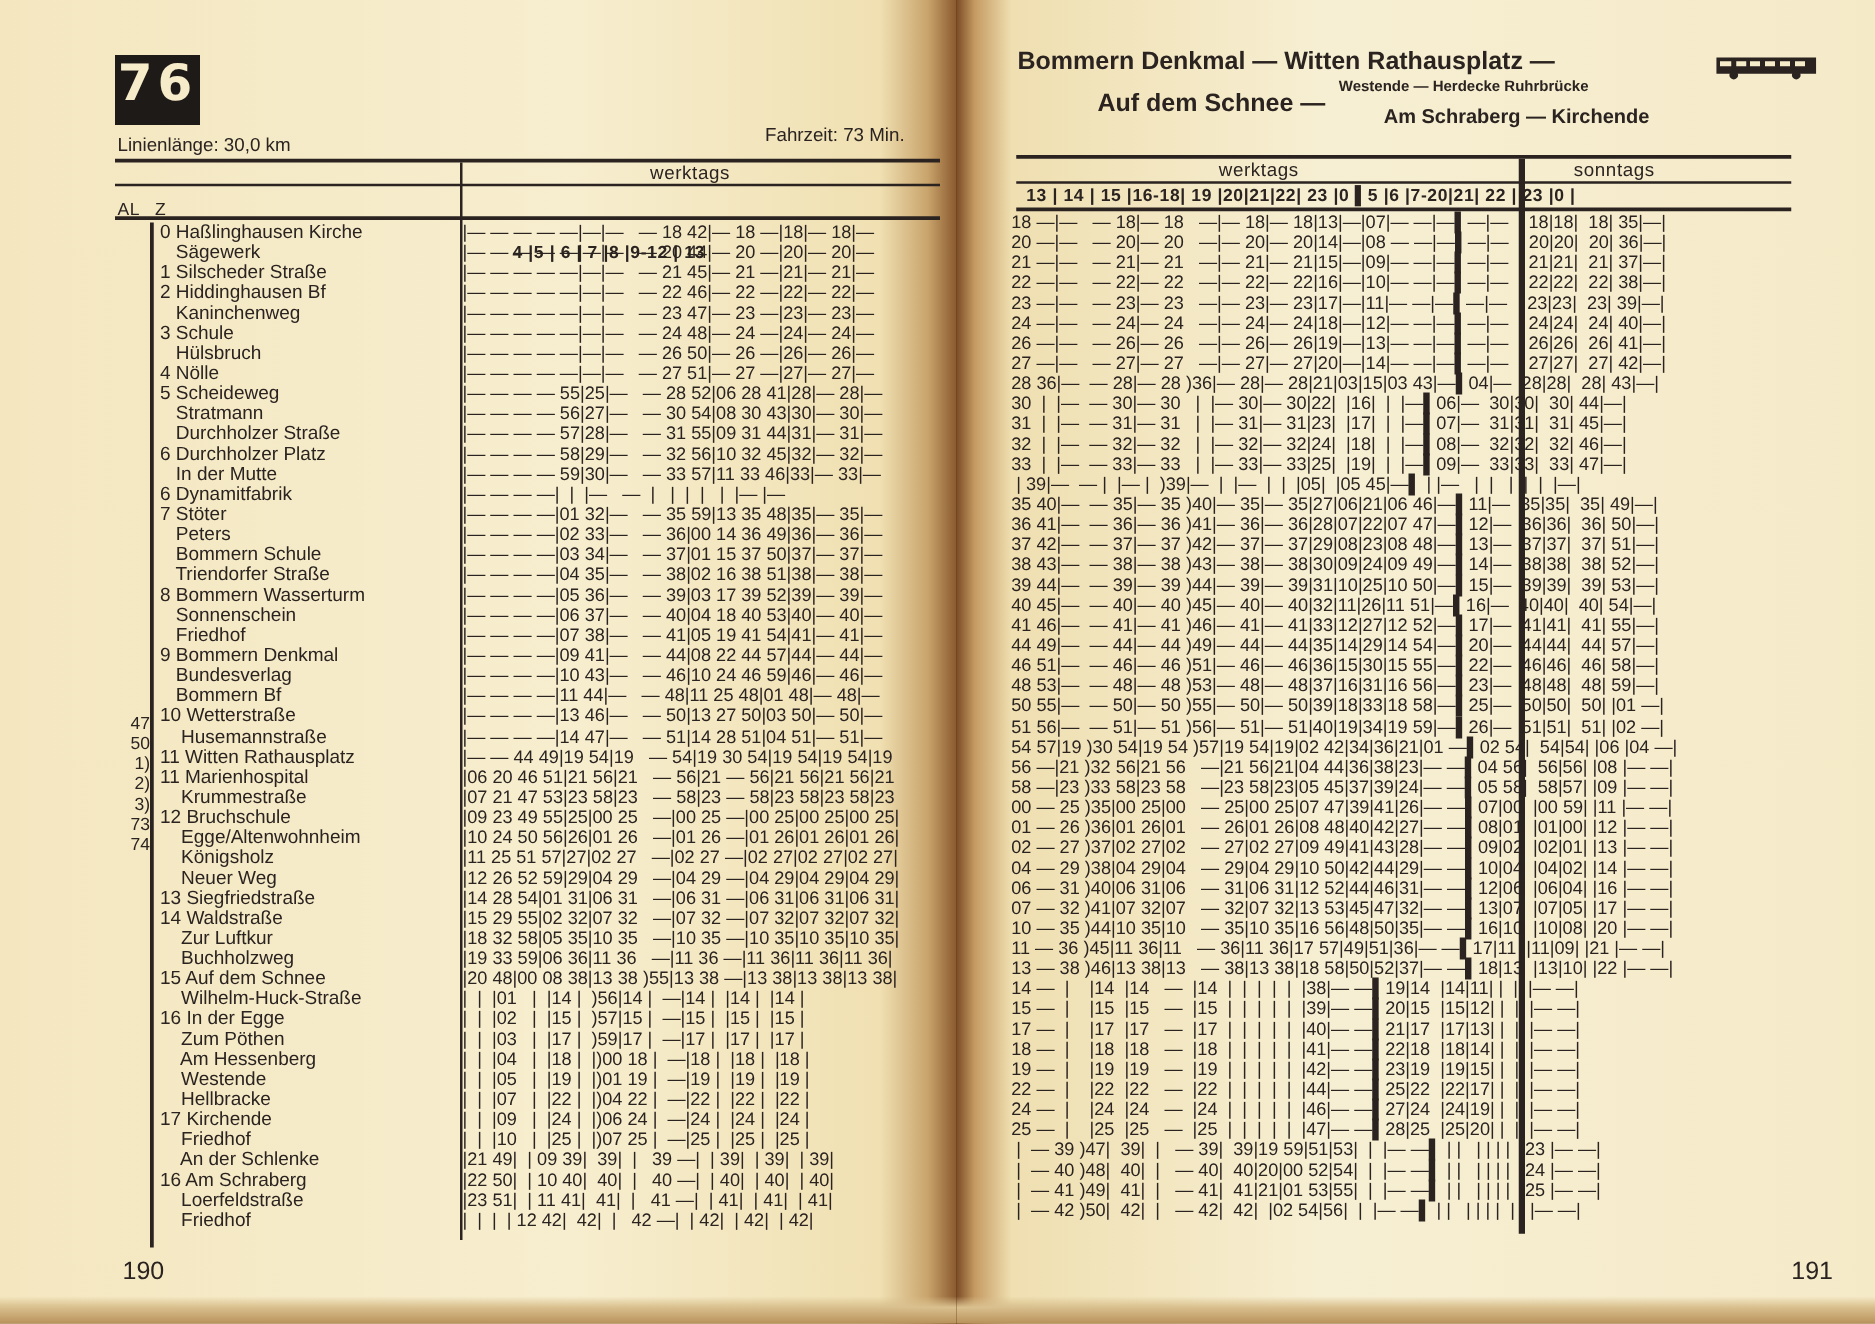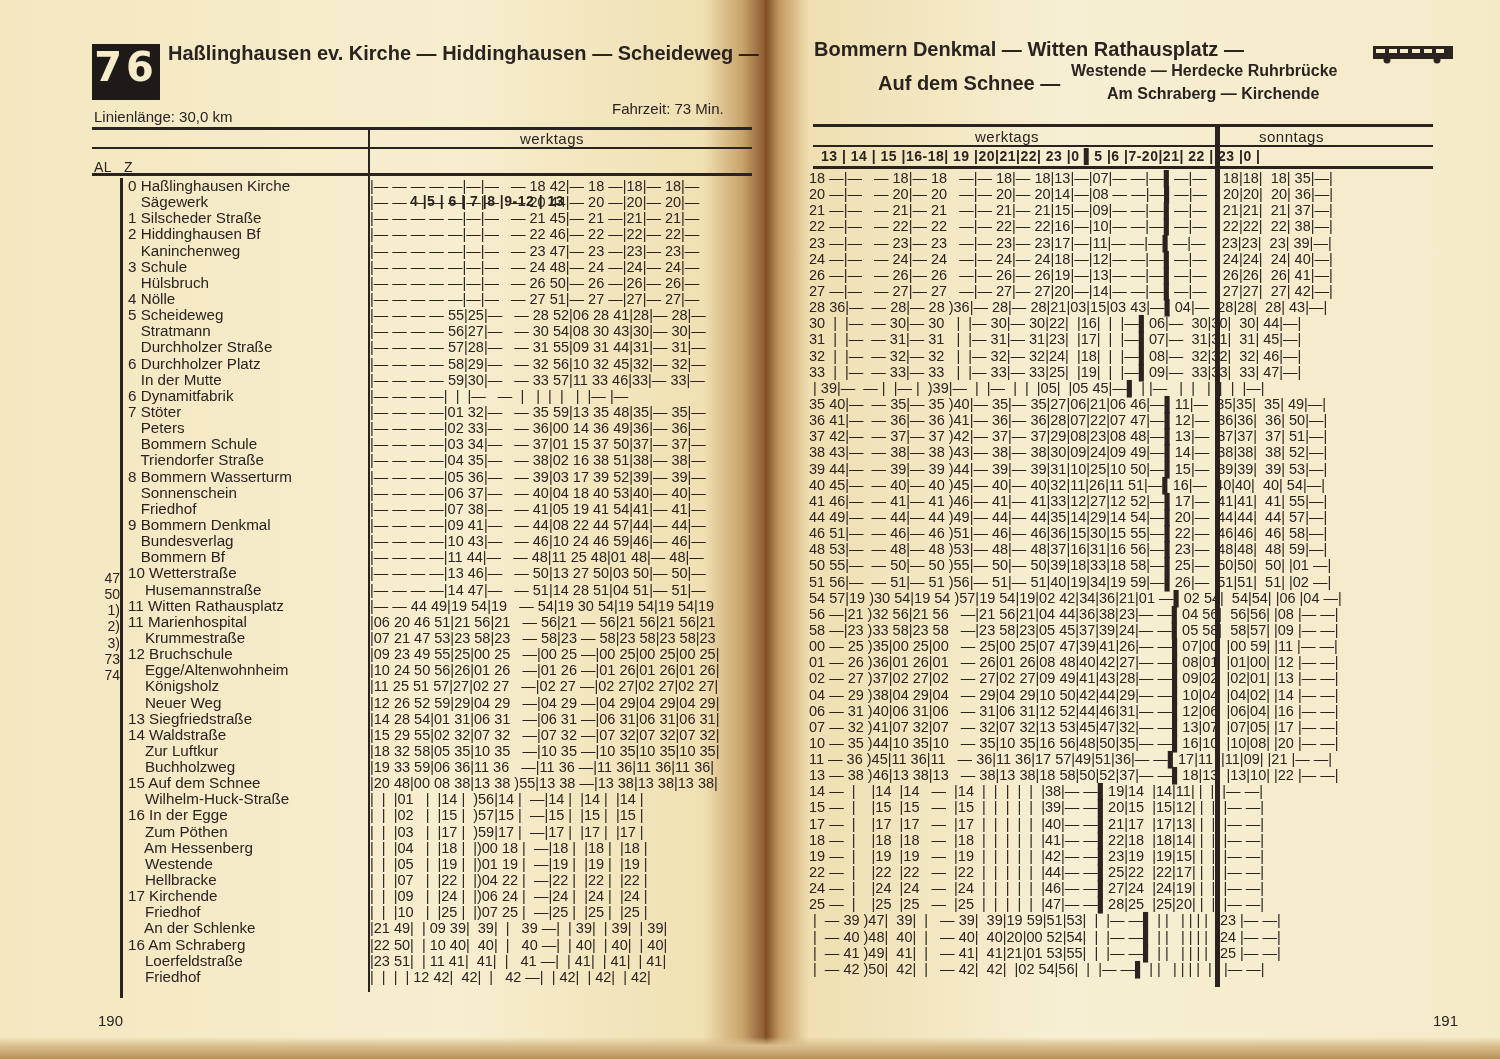--- a/index.html
+++ b/index.html
@@ -12,29 +12,28 @@
   .title{position:absolute;font-weight:bold;font-size:20px;color:#2a2320;font-family:"Liberation Sans",sans-serif;white-space:nowrap;}
   .meta{position:absolute;font-size:15px;color:#2a2320;white-space:nowrap;}
   .rule{position:absolute;background:#2a2320;height:2px;}
   .hdr{position:absolute;font-size:14px;font-weight:bold;white-space:nowrap;letter-spacing:0.5px;}
   .rows{position:absolute;font-family:"Liberation Sans",sans-serif;font-size:14.5px;line-height:16.15px;white-space:pre;color:#2a2320;}
   .rows div{height:16.15px;}
   .stops{position:absolute;left:100px;top:178px;font-size:15.2px;line-height:16.15px;white-space:pre;}
   .stops div{height:16.15px;margin-left:28px;}
   .almarks{position:absolute;left:94px;top:570px;width:26px;font-size:14px;line-height:16.15px;text-align:right;}
   .vbar{position:absolute;background:#2a2320;width:2px;}
-  .pagenum{position:absolute;font-size:15px;bottom:30px;}
+  .pagenum{position:absolute;font-size:20px;bottom:30px;}
   .bus-icon{position:absolute;left:1373px;top:44px;width:80px;height:20px;}
 </style>
 </head>
 <body>
 
 <div class="page left">
   <div class="line-badge">76</div>
-  <div class="title" style="left:168px;top:42px;">Haßlinghausen ev. Kirche — Hiddinghausen — Scheideweg —</div>
   <div class="meta" style="left:94px;top:108px;">Linienlänge: 30,0 km</div>
   <div class="meta" style="left:612px;top:100px;">Fahrzeit: 73 Min.</div>
 
   <div class="rule" style="left:92px;top:127px;width:660px;height:3px;"></div>
   <div class="hdr" style="left:520px;top:130px;font-weight:normal;font-size:15px;">werktags</div>
   <div class="rule" style="left:92px;top:147px;width:660px;"></div>
   <div class="hdr" style="left:94px;top:159px;font-weight:normal;">AL</div>
   <div class="hdr" style="left:124px;top:159px;font-weight:normal;">Z</div>
   <div class="hdr" style="left:410px;top:149px;font-size:14px;margin-top:44px;">4          |5 |        6          |     7       |8  |9-12  | 13</div>
   <div class="rule" style="left:92px;top:173px;width:660px;height:3px;"></div>
@@ -61,21 +60,21 @@
   <div class="stops" id="stop-list"><div>0 Haßlinghausen Kirche</div><div>   Sägewerk</div><div>1 Silscheder Straße</div><div>2 Hiddinghausen Bf</div><div>   Kaninchenweg</div><div>3 Schule</div><div>   Hülsbruch</div><div>4 Nölle</div><div>5 Scheideweg</div><div>   Stratmann</div><div>   Durchholzer Straße</div><div>6 Durchholzer Platz</div><div>   In der Mutte</div><div>6 Dynamitfabrik</div><div>7 Stöter</div><div>   Peters</div><div>   Bommern Schule</div><div>   Triendorfer Straße</div><div>8 Bommern Wasserturm</div><div>   Sonnenschein</div><div>   Friedhof</div><div>9 Bommern Denkmal</div><div>   Bundesverlag</div><div>   Bommern Bf</div><div>10 Wetterstraße</div><div>    Husemannstraße</div><div>11 Witten Rathausplatz</div><div>11 Marienhospital</div><div>    Krummestraße</div><div>12 Bruchschule</div><div>    Egge/Altenwohnheim</div><div>    Königsholz</div><div>    Neuer Weg</div><div>13 Siegfriedstraße</div><div>14 Waldstraße</div><div>    Zur Luftkur</div><div>    Buchholzweg</div><div>15 Auf dem Schnee</div><div>    Wilhelm-Huck-Straße</div><div>16 In der Egge</div><div>    Zum Pöthen</div><div>    Am Hessenberg</div><div>    Westende</div><div>    Hellbracke</div><div>17 Kirchende</div><div>    Friedhof</div><div>    An der Schlenke</div><div>16 Am Schraberg</div><div>    Loerfeldstraße</div><div>    Friedhof</div></div>
   <div class="rows" id="left-times" style="left:370px;top:178px;"><div>|— — — — —|—|—   — 18 42|— 18 —|18|— 18|—</div><div>|— — — — —|—|—   — 20 44|— 20 —|20|— 20|—</div><div>|— — — — —|—|—   — 21 45|— 21 —|21|— 21|—</div><div>|— — — — —|—|—   — 22 46|— 22 —|22|— 22|—</div><div>|— — — — —|—|—   — 23 47|— 23 —|23|— 23|—</div><div>|— — — — —|—|—   — 24 48|— 24 —|24|— 24|—</div><div>|— — — — —|—|—   — 26 50|— 26 —|26|— 26|—</div><div>|— — — — —|—|—   — 27 51|— 27 —|27|— 27|—</div><div>|— — — — 55|25|—   — 28 52|06 28 41|28|— 28|—</div><div>|— — — — 56|27|—   — 30 54|08 30 43|30|— 30|—</div><div>|— — — — 57|28|—   — 31 55|09 31 44|31|— 31|—</div><div>|— — — — 58|29|—   — 32 56|10 32 45|32|— 32|—</div><div>|— — — — 59|30|—   — 33 57|11 33 46|33|— 33|—</div><div>|— — — —|  |  |—   —  |   |  |  |   |  |— |—</div><div>|— — — —|01 32|—   — 35 59|13 35 48|35|— 35|—</div><div>|— — — —|02 33|—   — 36|00 14 36 49|36|— 36|—</div><div>|— — — —|03 34|—   — 37|01 15 37 50|37|— 37|—</div><div>|— — — —|04 35|—   — 38|02 16 38 51|38|— 38|—</div><div>|— — — —|05 36|—   — 39|03 17 39 52|39|— 39|—</div><div>|— — — —|06 37|—   — 40|04 18 40 53|40|— 40|—</div><div>|— — — —|07 38|—   — 41|05 19 41 54|41|— 41|—</div><div>|— — — —|09 41|—   — 44|08 22 44 57|44|— 44|—</div><div>|— — — —|10 43|—   — 46|10 24 46 59|46|— 46|—</div><div>|— — — —|11 44|—   — 48|11 25 48|01 48|— 48|—</div><div>|— — — —|13 46|—   — 50|13 27 50|03 50|— 50|—</div><div>|— — — —|14 47|—   — 51|14 28 51|04 51|— 51|—</div><div>|— — 44 49|19 54|19   — 54|19 30 54|19 54|19 54|19</div><div>|06 20 46 51|21 56|21   — 56|21 — 56|21 56|21 56|21</div><div>|07 21 47 53|23 58|23   — 58|23 — 58|23 58|23 58|23</div><div>|09 23 49 55|25|00 25   —|00 25 —|00 25|00 25|00 25|</div><div>|10 24 50 56|26|01 26   —|01 26 —|01 26|01 26|01 26|</div><div>|11 25 51 57|27|02 27   —|02 27 —|02 27|02 27|02 27|</div><div>|12 26 52 59|29|04 29   —|04 29 —|04 29|04 29|04 29|</div><div>|14 28 54|01 31|06 31   —|06 31 —|06 31|06 31|06 31|</div><div>|15 29 55|02 32|07 32   —|07 32 —|07 32|07 32|07 32|</div><div>|18 32 58|05 35|10 35   —|10 35 —|10 35|10 35|10 35|</div><div>|19 33 59|06 36|11 36   —|11 36 —|11 36|11 36|11 36|</div><div>|20 48|00 08 38|13 38 )55|13 38 —|13 38|13 38|13 38|</div><div>|  |  |01   |  |14 |  )56|14 |  —|14 |  |14 |  |14 |</div><div>|  |  |02   |  |15 |  )57|15 |  —|15 |  |15 |  |15 |</div><div>|  |  |03   |  |17 |  )59|17 |  —|17 |  |17 |  |17 |</div><div>|  |  |04   |  |18 |  |)00 18 |  —|18 |  |18 |  |18 |</div><div>|  |  |05   |  |19 |  |)01 19 |  —|19 |  |19 |  |19 |</div><div>|  |  |07   |  |22 |  |)04 22 |  —|22 |  |22 |  |22 |</div><div>|  |  |09   |  |24 |  |)06 24 |  —|24 |  |24 |  |24 |</div><div>|  |  |10   |  |25 |  |)07 25 |  —|25 |  |25 |  |25 |</div><div>|21 49|  | 09 39|  39|  |   39 —|  | 39|  | 39|  | 39|</div><div>|22 50|  | 10 40|  40|  |   40 —|  | 40|  | 40|  | 40|</div><div>|23 51|  | 11 41|  41|  |   41 —|  | 41|  | 41|  | 41|</div><div>|  |  |  | 12 42|  42|  |   42 —|  | 42|  | 42|  | 42|</div></div>
 
   <div class="pagenum" style="left:98px;">190</div>
   <div class="bottom-edge"></div>
 </div>
 
 <div class="page right">
   <div class="title" style="left:49px;top:38px;">Bommern Denkmal — Witten Rathausplatz —</div>
   <div class="title" style="left:113px;top:72px;">Auf dem Schnee —</div>
-  <div class="title" style="left:306px;top:62px;font-size:16px;">Westende  —  Herdecke  Ruhrbrücke</div>
+  <div class="title" style="left:306px;top:62px;font-size:12px;">Westende  —  Herdecke  Ruhrbrücke</div>
   <div class="title" style="left:342px;top:85px;font-size:16px;">Am Schraberg  —  Kirchende</div>
 
   <div class="rule" style="left:48px;top:124px;width:620px;height:3px;"></div>
   <div class="hdr" style="left:210px;top:128px;font-weight:normal;font-size:15px;">werktags</div>
   <div class="hdr" style="left:494px;top:128px;font-weight:normal;font-size:15px;">sonntags</div>
   <div class="rule" style="left:48px;top:145px;width:620px;"></div>
   <div class="hdr" style="left:56px;top:148px;">13  |    14      |     15     |16-18|  19  |20|21|22|  23   |0 ▌5 |6 |7-20|21| 22 | 23 |0 |</div>
   <div class="rule" style="left:48px;top:166px;width:620px;height:3px;"></div>
   <div class="vbar" style="left:450px;top:127px;height:860px;width:5px;"></div>
 

